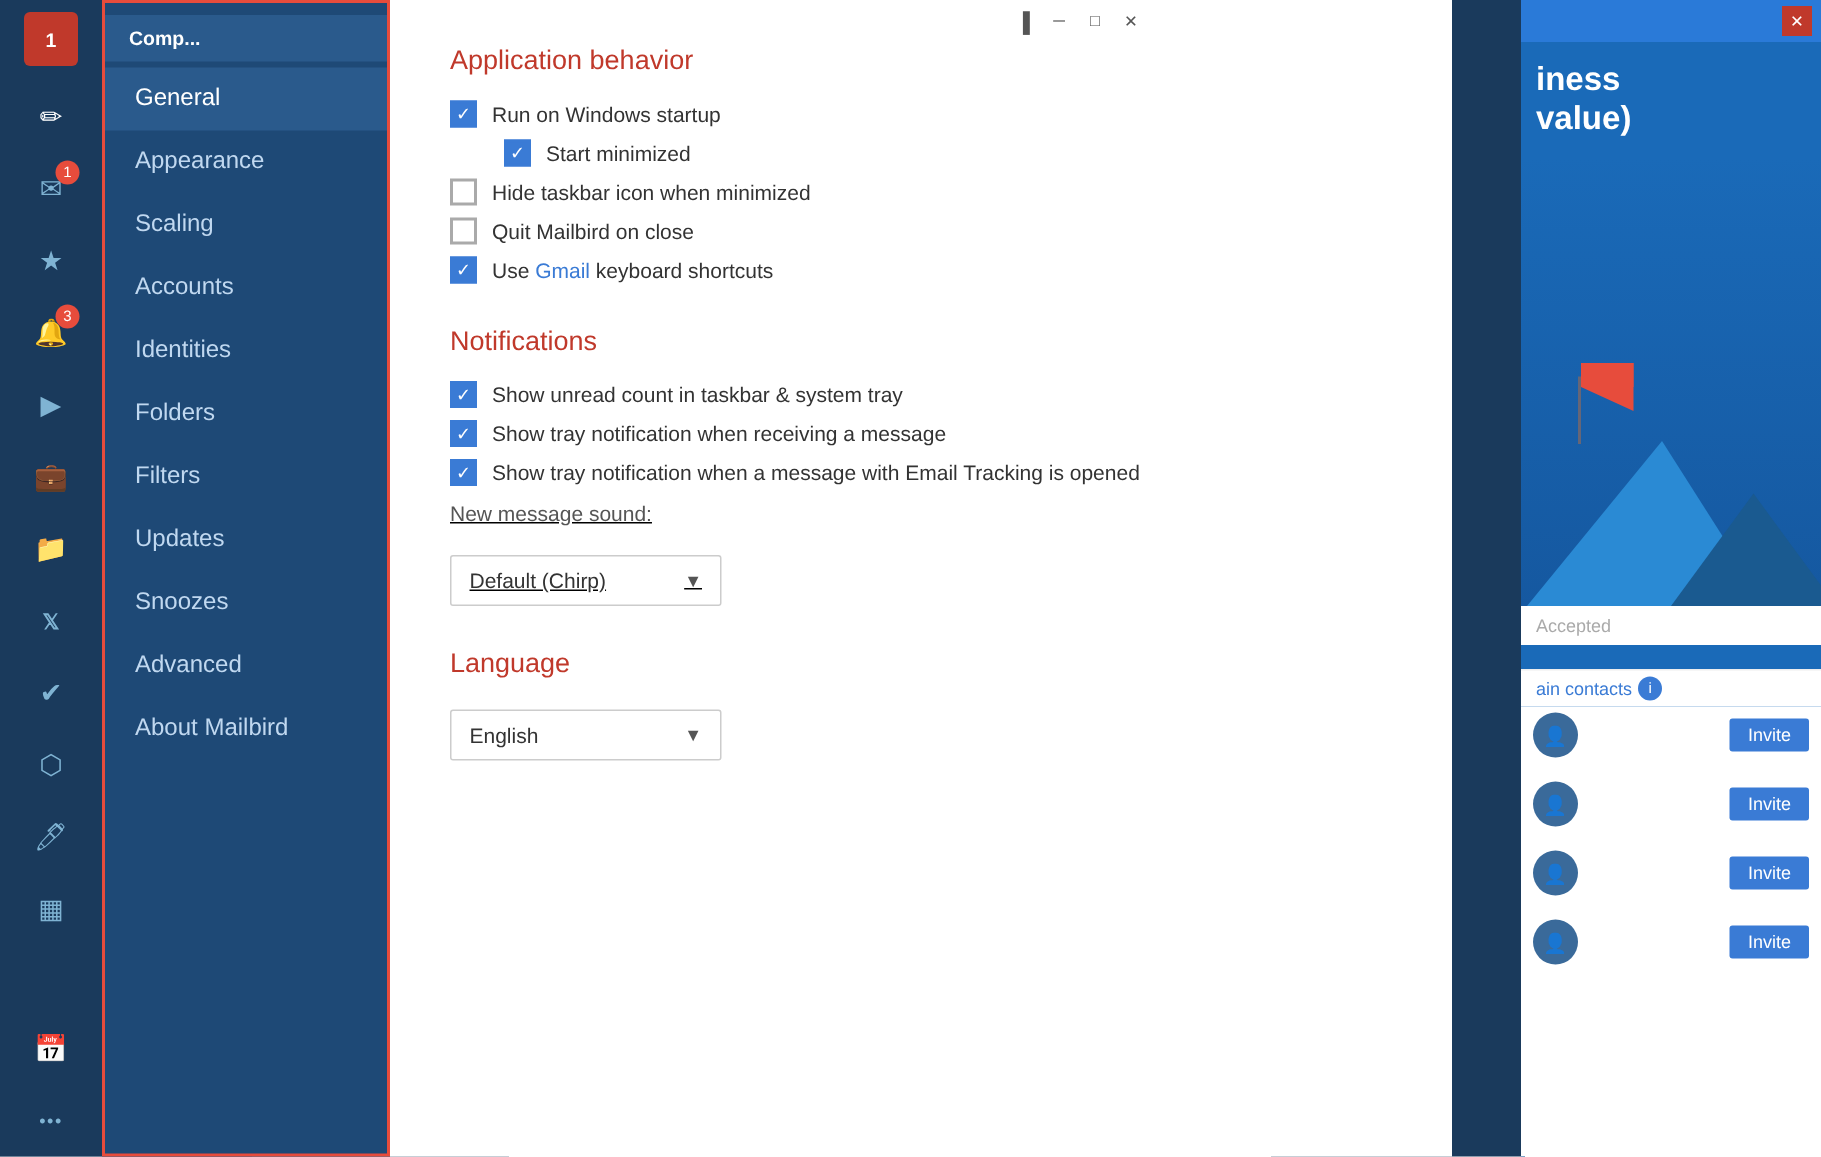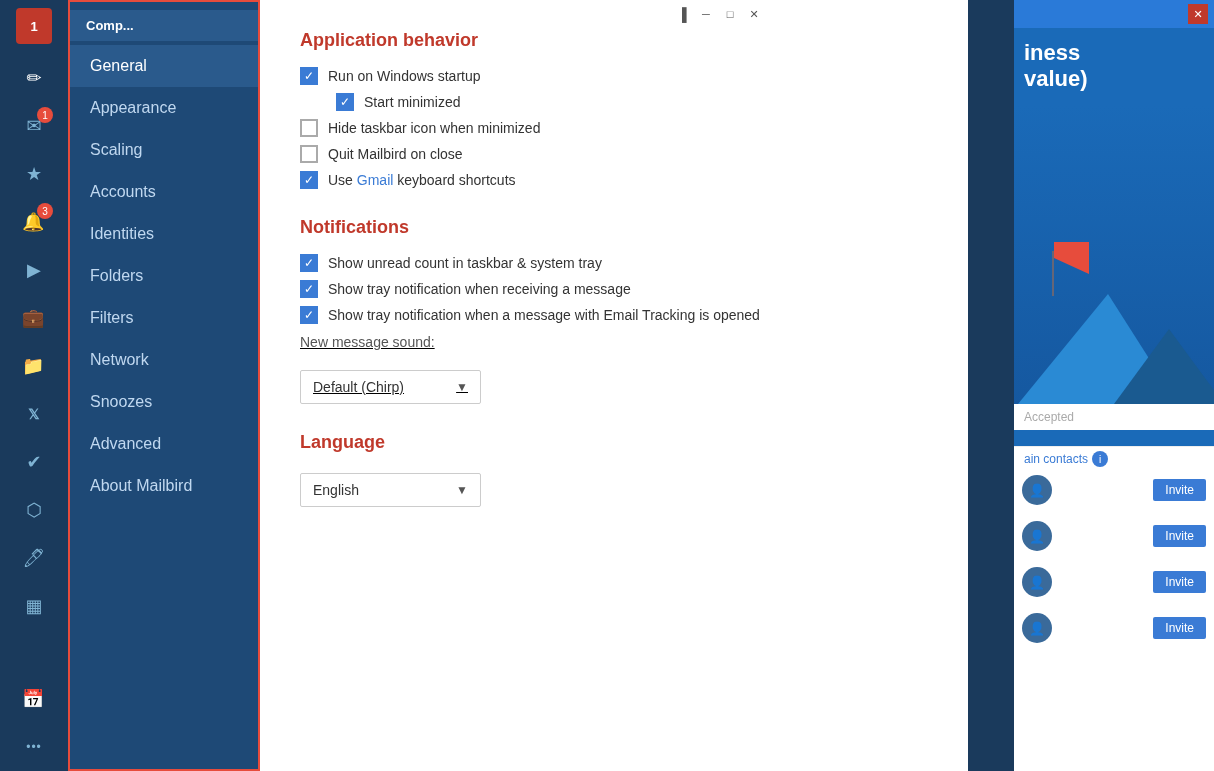--- a/index.html
+++ b/index.html
@@ -125,21 +125,21 @@
       flex: 1;
       background: white;
       padding: 30px 40px;
       overflow-y: auto;
     }
 
     
     .section-title {
       color: #c0392b;
       font-size: 18px;
-      font-weight: 700;
+      font-weight: 400;
       margin-bottom: 16px;
     }
     .section-title.notifications { color: #c0392b; margin-top: 28px; }
     .section-title.language { color: #c0392b; margin-top: 28px; }
     .checkbox-row {
       display: flex; align-items: center;
       margin-bottom: 8px;
     }
     .checkbox-row.indented { padding-left: 36px; }
     .cb {
@@ -328,21 +328,21 @@
 
   <div class="settings-nav">
     <div class="settings-nav-header">Comp...</div>
     <div class="settings-nav-item active">General</div>
     <div class="settings-nav-item">Appearance</div>
     <div class="settings-nav-item">Scaling</div>
     <div class="settings-nav-item">Accounts</div>
     <div class="settings-nav-item">Identities</div>
     <div class="settings-nav-item">Folders</div>
     <div class="settings-nav-item">Filters</div>
-    <div class="settings-nav-item">Network</div>
+    <div class="settings-nav-item">Updates</div>
     <div class="settings-nav-item">Snoozes</div>
     <div class="settings-nav-item">Advanced</div>
     <div class="settings-nav-item">About Mailbird</div>
   </div>
 
   <div class="settings-content">
 
     <div style="position:absolute; top: 0; right: 200px; display:flex; gap:2px; padding: 4px;">
       <div class="win-btn" style="font-size:13px;">▐</div>
       <div class="win-btn">─</div>

